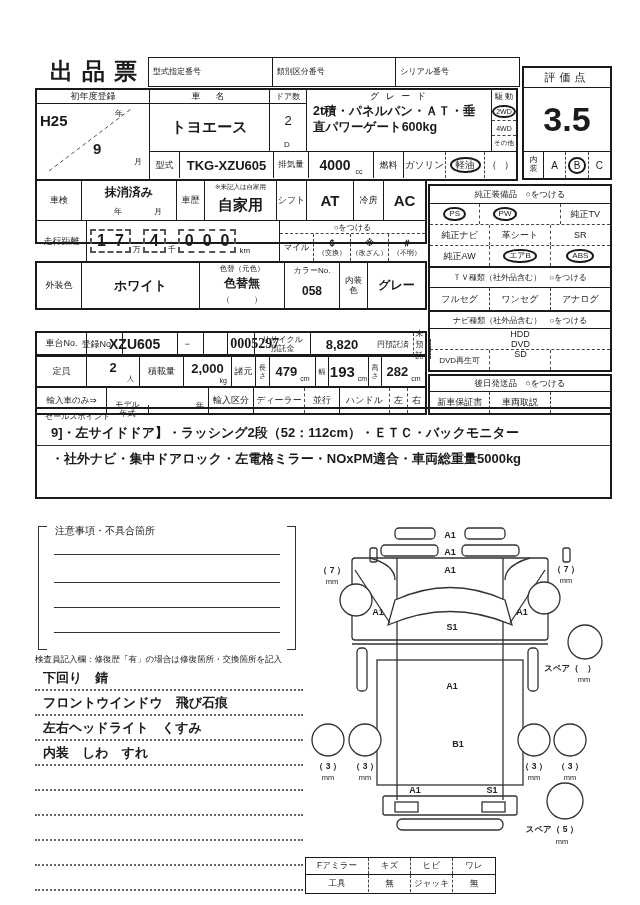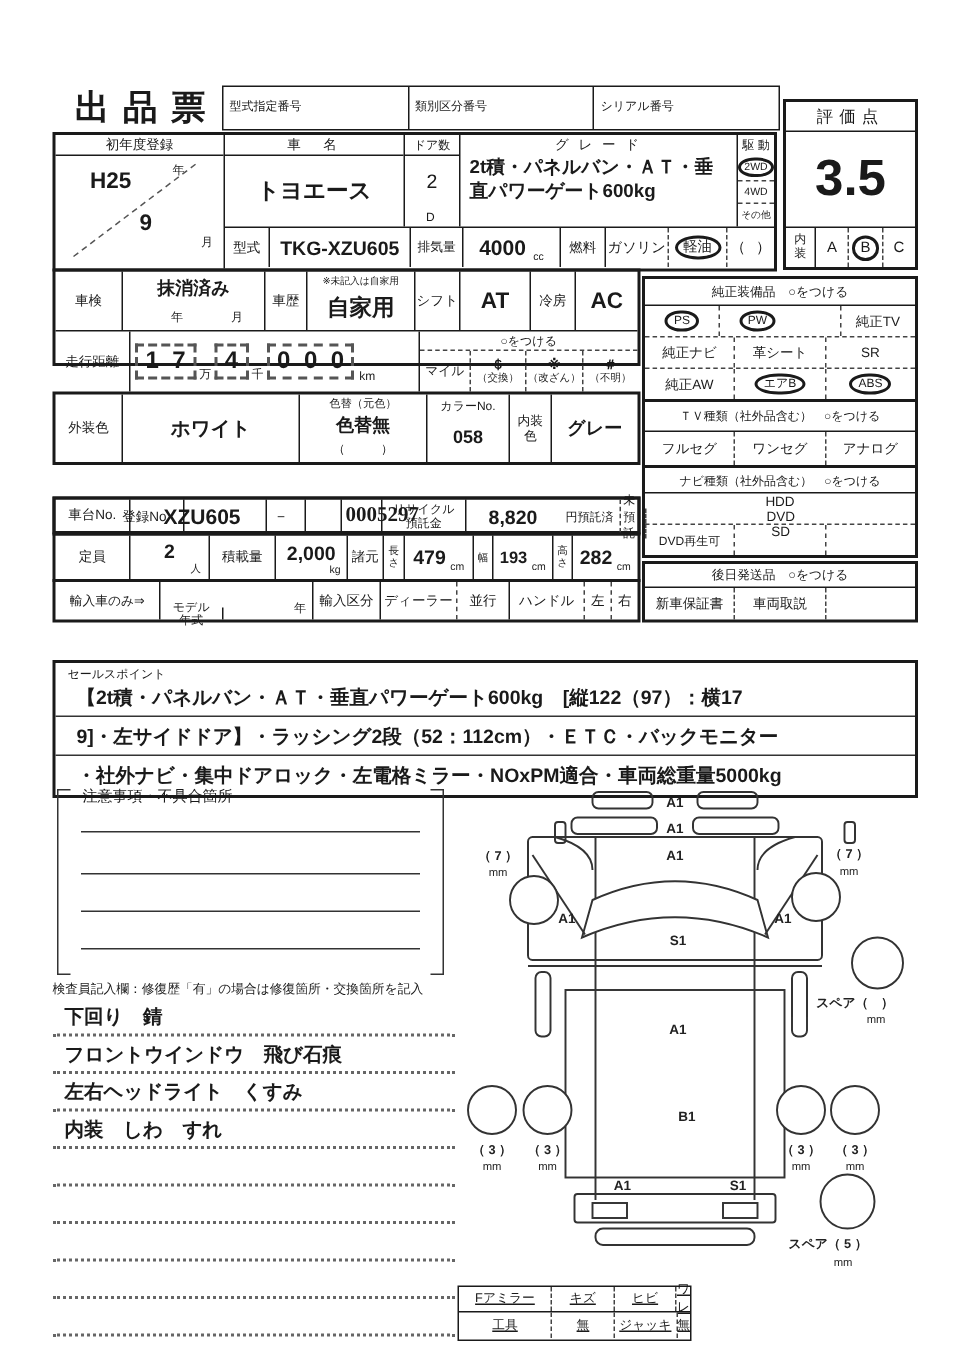--- a/index.html
+++ b/index.html
@@ -50,21 +50,21 @@
     </div>
   </div>
 
   <div class="abs bx" style="left:35px;top:88px;width:483px;height:93px;">
     <div class="flex" style="height:100%;">
       <div class="br" style="width:113px;position:relative;">
         <div class="cc bb s9" style="height:14px;">初年度登録</div>
         <svg width="111" height="73" style="position:absolute;left:0;top:15px;">
           <line x1="12" y1="66" x2="94" y2="4" stroke="#555" stroke-width="1" stroke-dasharray="4,3"></line>
         </svg>
-        <div class="abs bold" style="left:23px;top:22px;font-size:15px;">H25</div>
+        <div class="abs bold" style="left:3px;top:22px;font-size:15px;">H25</div>
         <div class="abs s8" style="left:78px;top:18px;">年</div>
         <div class="abs bold" style="left:56px;top:50px;font-size:15px;">9</div>
         <div class="abs s8" style="left:97px;top:66px;">月</div>
       </div>
       <div style="flex:1;">
         <div class="flex bb" style="height:62px;">
           <div class="br" style="width:120px;">
             <div class="cc bb s9" style="height:14px;letter-spacing:3px;">車　名</div>
             <div class="cc bold" style="height:46px;font-size:15px;">トヨエース</div>
           </div>
@@ -218,21 +218,21 @@
       <div class="abs s7" style="right:4px;bottom:2px;">kg</div>
     </div>
     <div class="cc br s9" style="width:24px;">諸元</div>
     <div class="cc br s7" style="width:14px;line-height:1.1;padding:0 3px;">長さ</div>
     <div class="cc br" style="width:46px;">
       <span class="bold" style="font-size:13px;">479</span>
       <span class="s7" style="align-self:flex-end;margin:0 0 4px 3px;">cm</span>
     </div>
     <div class="cc br s7" style="width:13px;">幅</div>
     <div class="cc br" style="width:40px;">
-      <span class="bold" style="font-size:11px;">193</span>
+      <span class="bold" style="font-size:15px;">193</span>
       <span class="s7" style="align-self:flex-end;margin:0 0 4px 3px;">cm</span>
     </div>
     <div class="cc br s7" style="width:13px;line-height:1.1;padding:0 3px;">高さ</div>
     <div class="cc" style="flex:1;">
       <span class="bold" style="font-size:13px;">282</span>
       <span class="s7" style="align-self:flex-end;margin:0 0 4px 3px;">cm</span>
     </div>
   </div>
 
   <div class="abs bx flex" style="left:35px;top:386px;width:392px;height:29px;">
@@ -301,24 +301,23 @@
 
   <div class="abs bx" style="left:428px;top:374px;width:184px;height:41px;">
     <div class="cc bb" style="height:16px;font-size:8.5px;">後日発送品　○をつける</div>
     <div class="flex" style="height:21px;">
       <div class="cc s9" style="flex:1;">新車保証書</div>
       <div class="cc s9 dl" style="flex:1;">車両取説</div>
       <div class="dl" style="flex:1;"></div>
     </div>
   </div>
 
-  <div class="abs bx" style="left:35px;top:440px;width:577px;height:92px;">
+  <div class="abs bx" style="left:35px;top:407px;width:577px;height:92px;">
     <div class="abs s8" style="left:8px;top:2px;">セールスポイント</div>
     <div style="padding-top:11px;">
-      <div class="flex" style="height:25px;align-items:center;padding-left:14px;border-bottom:1px solid #333;font-size:13px;font-weight:bold;">【2t積・パネルバン・ＡＴ・垂直パワーゲート600kg　[縦122（97）：横17</div>
       <div class="flex" style="height:26px;align-items:center;padding-left:14px;border-bottom:1px solid #333;font-size:13px;font-weight:bold;">9]・左サイドドア】・ラッシング2段（52：112cm）・ＥＴＣ・バックモニター</div>
       <div class="flex" style="height:26px;align-items:center;padding-left:14px;font-size:13px;font-weight:bold;">・社外ナビ・集中ドアロック・左電格ミラー・NOxPM適合・車両総重量5000kg</div>
     </div>
   </div>
 
   <div class="abs" style="left:38px;top:522px;width:258px;height:132px;">
     <div class="abs" style="left:0;top:4px;width:9px;height:124px;border-left:1.5px solid #333;border-top:1.5px solid #333;border-bottom:1.5px solid #333;"></div>
     <div class="abs" style="right:0;top:4px;width:9px;height:124px;border-right:1.5px solid #333;border-top:1.5px solid #333;border-bottom:1.5px solid #333;"></div>
     <div class="abs s10" style="left:17px;top:2px;">注意事項・不具合箇所</div>
     <div class="hl" style="top:32px;"></div>
@@ -400,21 +399,21 @@
     <rect x="83" y="283" width="134" height="19" rx="2"></rect>
     <rect x="95" y="289" width="23" height="10"></rect>
     <rect x="182" y="289" width="23" height="10"></rect>
     <rect x="97" y="306" width="106" height="11" rx="5"></rect>
 
     <circle cx="265" cy="288" r="18"></circle>
     <text x="252" y="319" text-anchor="middle" stroke="none" fill="#222" font-size="8.5" font-weight="bold">スペア（ 5 ）</text>
     <text x="262" y="331" text-anchor="middle" stroke="none" fill="#222" font-size="7.5">mm</text>
   </svg>
 
-  <div class="abs" style="left:305px;top:857px;width:156px;height:37px;border:1.5px solid #1a1a1a;text-decoration:underline;">
+  <div class="abs" style="left:305px;top:857px;width:191px;height:37px;border:1.5px solid #1a1a1a;">
     <div class="flex" style="height:17px;border-bottom:1px solid #1a1a1a;">
       <div class="cc" style="width:62px;font-size:8.5px;">Fアミラー</div>
       <div class="cc dl" style="width:42px;font-size:8.5px;">キズ</div>
       <div class="cc dl" style="width:42px;font-size:8.5px;">ヒビ</div>
       <div class="cc dl" style="flex:1;font-size:8.5px;">ワレ</div>
     </div>
     <div class="flex" style="height:17px;">
       <div class="cc" style="width:62px;font-size:8.5px;">工具</div>
       <div class="cc dl" style="width:42px;font-size:8.5px;">無</div>
       <div class="cc dl" style="width:42px;font-size:8.5px;">ジャッキ</div>

